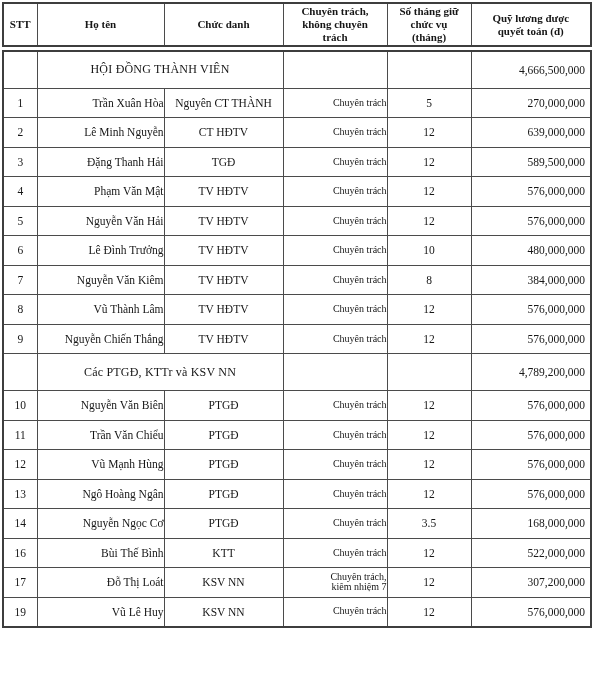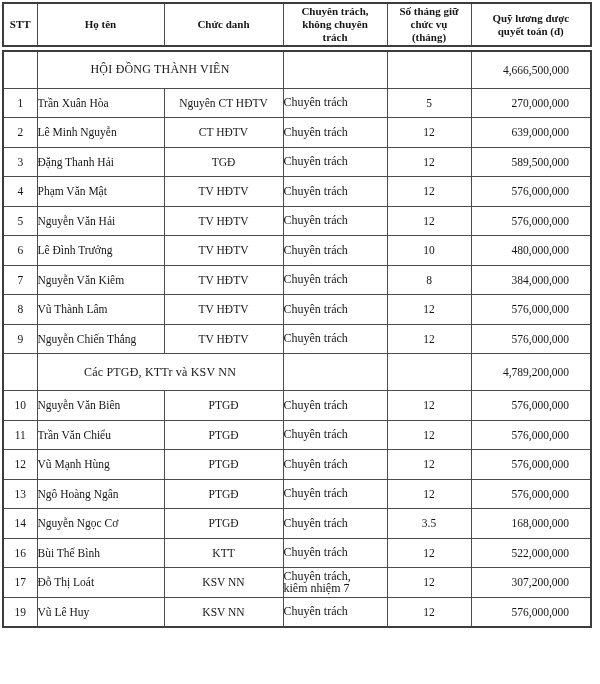--- a/index.html
+++ b/index.html
@@ -44,25 +44,25 @@
     white-space: pre-line;
     height: 41px;
   }
 
   
   .body-tbl tr.data { height: 29.5px; }
   .body-tbl tr.section { height: 37px; }
   .body-tbl td { font-size: 11.5px; }
 
   td.c-stt    { text-align: center; }
-  td.c-name   { text-align: left; }
+  td.c-name   { text-align: right; }
   td.c-title  { text-align: center; }
-  td.c-mode   { text-align: left; white-space: pre-line; line-height: 1.05; font-size: 12px; margin-top: 20px; }
+  td.c-mode   { text-align: right; white-space: pre-line; line-height: 1.05; font-size: 10px; margin-top: 20px; }
   td.c-months { text-align: center; }
-  td.c-fund   { text-align: right; padding-right: 21px; }
+  td.c-fund   { text-align: right; padding-right: 5px; }
 
   tr.section td { font-weight: normal; }
   tr.section td.sec-label { text-align: center; font-size: 12px; letter-spacing: 0.2px; }
   tr.section td.c-fund { font-size: 11.5px; }
 </style>
 </head>
 <body>
 
 <div class="page">
 
@@ -107,21 +107,21 @@
         <tr class="section">
           <td class="c-stt"></td>
           <td class="sec-label" colspan="2">HỘI ĐỒNG THÀNH VIÊN</td>
           <td class="c-mode"></td>
           <td class="c-months"></td>
           <td class="c-fund">4,666,500,000</td>
         </tr>
         <tr class="data">
           <td class="c-stt">1</td>
           <td class="c-name">Trần Xuân Hòa</td>
-          <td class="c-title">Nguyên CT HĐTV</td>
+          <td class="c-title">Nguyên CT THÀNH</td>
           <td class="c-mode">Chuyên trách</td>
           <td class="c-months">5</td>
           <td class="c-fund">270,000,000</td>
         </tr>
         <tr class="data">
           <td class="c-stt">2</td>
           <td class="c-name">Lê Minh Nguyễn</td>
           <td class="c-title">CT HĐTV</td>
           <td class="c-mode">Chuyên trách</td>
           <td class="c-months">12</td>

